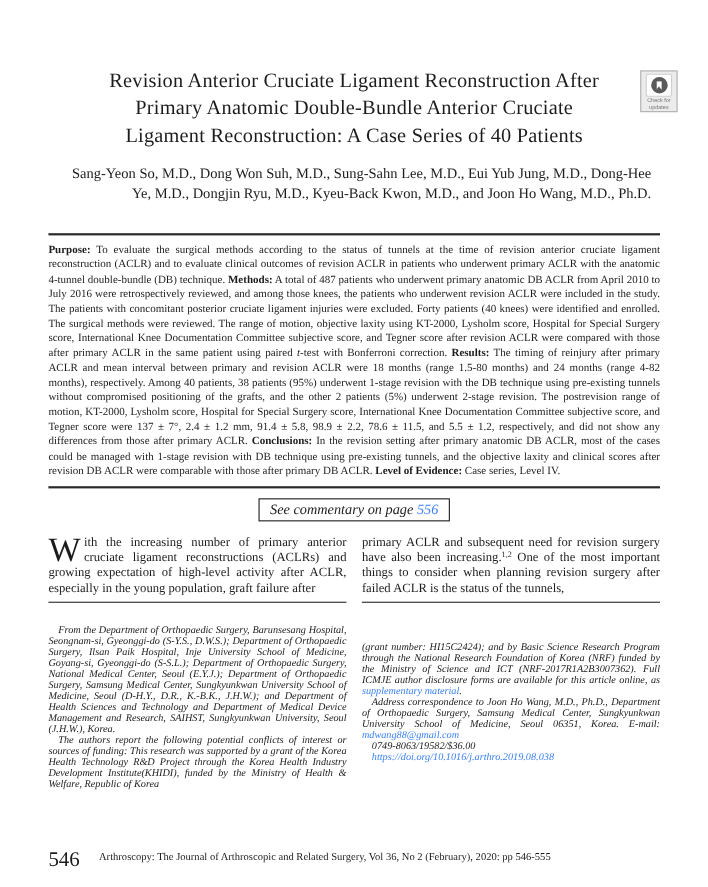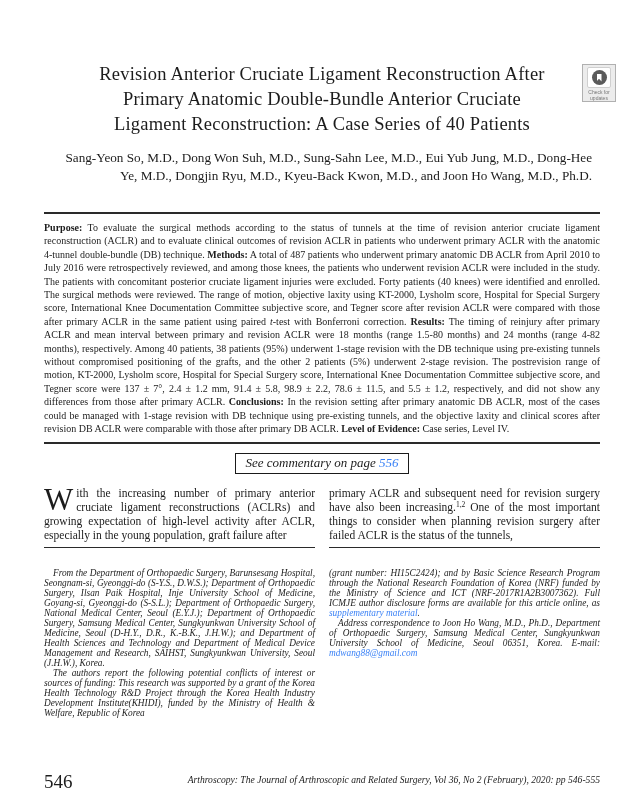--- a/index.html
+++ b/index.html
@@ -135,41 +135,40 @@
   .footnote {
     margin-top: 5px;
     border-top: 1.2px solid #2a2a2a;
     padding-top: 20px;
     font-style: italic;
     font-size: 9.3px;
     line-height: 10px;
     text-align: justify;
   }
   .footnote p { text-indent: 9px; }
-  .footnote p.noindent { text-indent: 0; }
+  .footnote p.noindent { text-indent: 0; margin-top: 16px; }
 
   
   .footer {
     position: absolute;
     left: 0; right: 0;
     top: 771px;
     height: 20px;
   }
   .page-number {
     position: absolute;
     left: 44px;
     top: 0;
     font-size: 19px;
   }
   .journal-line {
     position: absolute;
     left: 90px; right: 44px;
     top: 3px;
-    text-align: right;
-    font-style: italic;
+    text-align: left;
     font-size: 9.6px;
   }
 </style>
 </head>
 <body>
 
 <div class="page">
 
   <div class="crossmark">
     <div class="crossmark-iconbox">
@@ -207,20 +206,22 @@
           <p>From the Department of Orthopaedic Surgery, Barunsesang Hospital, Seongnam-si, Gyeonggi-do (S-Y.S., D.W.S.); Department of Orthopaedic Surgery, Ilsan Paik Hospital, Inje University School of Medicine, Goyang-si, Gyeonggi-do (S-S.L.); Department of Orthopaedic Surgery, National Medical Center, Seoul (E.Y.J.); Department of Orthopaedic Surgery, Samsung Medical Center, Sungkyunkwan University School of Medicine, Seoul (D-H.Y., D.R., K.-B.K., J.H.W.); and Department of Health Sciences and Technology and Department of Medical Device Management and Research, SAIHST, Sungkyunkwan University, Seoul (J.H.W.), Korea.</p>
           <p>The authors report the following potential conflicts of interest or sources of funding: This research was supported by a grant of the Korea Health Technology R&amp;D Project through the Korea Health Industry Development Institute(KHIDI), funded by the Ministry of Health &amp; Welfare, Republic of Korea</p>
         </div>
       </div>
 
       <div class="col">
         <p class="bodytext"><span>primary ACLR and subsequent need for revision surgery have also been increasing.</span><sup class="cite">1,2</sup><span> One of the most important things to consider when planning revision surgery after failed ACLR is the status of the tunnels,</span></p>
         <div class="footnote">
           <p class="noindent"><span>(grant number: HI15C2424); and by Basic Science Research Program through the National Research Foundation of Korea (NRF) funded by the Ministry of Science and ICT (NRF-2017R1A2B3007362). Full ICMJE author disclosure forms are available for this article online, as </span><a class="link">supplementary material</a><span>.</span></p>
           <p><span>Address correspondence to Joon Ho Wang, M.D., Ph.D., Department of Orthopaedic Surgery, Samsung Medical Center, Sungkyunkwan University School of Medicine, Seoul 06351, Korea. E-mail: </span><a class="link">mdwang88@gmail.com</a></p>
+          <p>0749-8063/19582/$36.00</p>
+          <p><a class="link">https://doi.org/10.1016/j.arthro.2019.08.038</a></p>
         </div>
       </div>
 
     </div>
   </div>
 
   <div class="footer">
     <span class="page-number">546</span>
     <span class="journal-line">Arthroscopy: The Journal of Arthroscopic and Related Surgery, Vol 36, No 2 (February), 2020: pp 546-555</span>
   </div>

